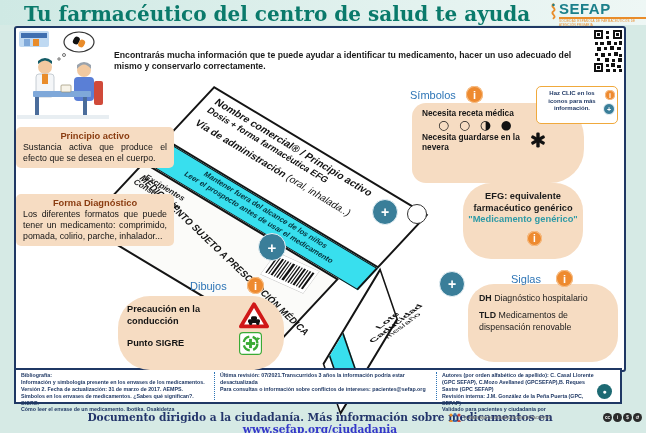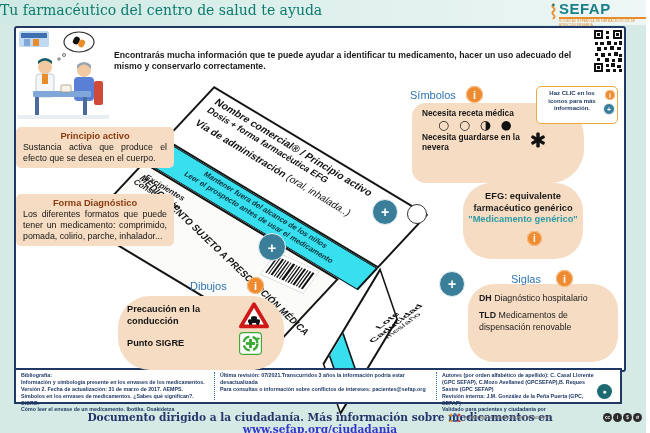--- a/index.html
+++ b/index.html
@@ -1,20 +1,20 @@
 <!DOCTYPE html>
 <html><head>
 <meta charset="utf-8">
 <style>
   html,body{margin:0;padding:0;background:#ffffff;font-family:"Liberation Sans",sans-serif;}
   #stage{position:relative;width:650px;height:433px;overflow:hidden;background:#fff;}
   .backdrop{position:absolute;left:0;top:0;width:646px;height:433px;background:#d6eae5;z-index:0;}
   
   .hdr{position:absolute;left:0;top:0;width:646px;height:25px;background:linear-gradient(90deg,#cfe9e4,#eef7f5);z-index:1;}
-  .hdr-tag{position:absolute;left:0;top:2px;font-family:"DejaVu Serif",serif;font-weight:400;font-size:14px;color:#0a7a6b;}
+  .hdr-tag{position:absolute;left:24px;top:2px;font-family:"DejaVu Serif",serif;font-weight:700;font-size:20px;color:#0a7a6b;}
   .brand{position:absolute;left:548px;top:1px;display:flex;align-items:flex-start;}
   .brand-name{font-size:15px;font-weight:800;color:#1b7f8a;letter-spacing:0.5px;line-height:1;}
   .brand-sub{font-size:3px;color:#e98c2a;border-top:2px solid #e98c2a;margin-top:1px;letter-spacing:0.2px;}
   
   .panel{position:absolute;left:14px;top:26px;width:608px;height:342px;background:#ffffff;border:2px solid #1f3864;border-radius:3px;z-index:1;}
   .title{position:absolute;left:103px;top:31px;width:492px;text-align:center;font-size:13.2px;font-weight:800;color:#0d0d0d;z-index:3;letter-spacing:0.1px;}
   .subtitle{position:absolute;left:114px;top:50px;width:478px;font-size:8.7px;font-weight:700;color:#1a1a1a;line-height:1.3;z-index:3;}
   .illus{position:absolute;left:17px;top:29px;width:92px;height:90px;z-index:3;}
   .qr{position:absolute;left:593px;top:29px;z-index:3;}
   

